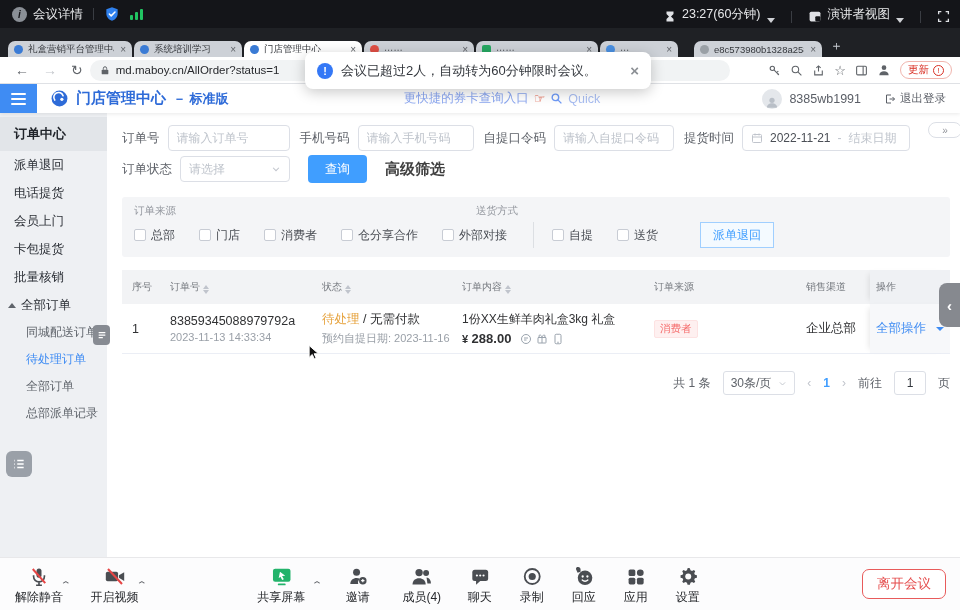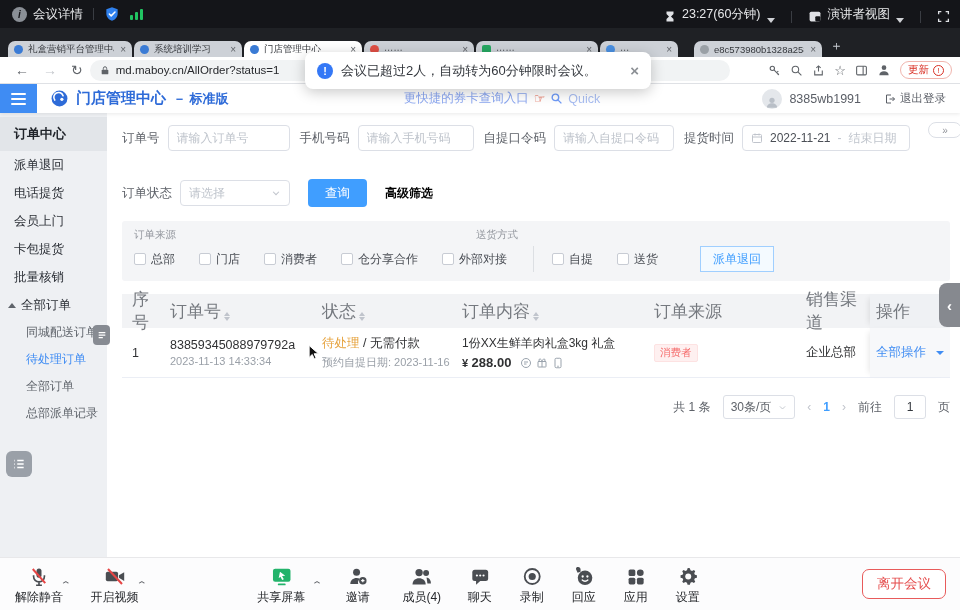--- a/index.html
+++ b/index.html
@@ -64,34 +64,34 @@
   .main{flex:1;background:#fff;position:relative;padding:12px 15px 0 15px}
 
   
   .srow{display:flex;align-items:center;gap:8px;font-size:12.5px;color:#5e6269}
   .fgroup{display:flex;align-items:center;gap:8px}
   .inp{height:26px;border:1px solid #dcdfe6;border-radius:4px;padding:0 8px;font-size:12px;color:#33373d;font-family:inherit;background:#fff}
   .inp::placeholder{color:#bfc4cc}
   .sel{height:26px;border:1px solid #dcdfe6;border-radius:4px;display:flex;align-items:center;justify-content:space-between;padding:0 8px;color:#bfc4cc;font-size:12px;background:#fff}
   .daterange{height:26px;border:1px solid #dcdfe6;border-radius:4px;display:flex;align-items:center;padding:0 8px;gap:7px;font-size:12px;background:#fff;width:168px}
   .btn-primary{height:28px;background:#409eff;color:#fff;border:none;border-radius:4px;font-size:12.5px;padding:0 17px;font-family:inherit}
-  .link-blue{color:#000000;font-size:12px}
+  .link-blue{color:#404040;font-size:15px}
   .collapse-pill{position:absolute;top:9px;right:3px;width:34px;height:16px;border:1px solid #dcdfe6;border-radius:9px;display:flex;align-items:center;justify-content:center;color:#909399;font-size:10px;background:#fff}
 
   
   .gray-panel{margin-top:14px;background:#f4f5f7;border-radius:3px;padding:7px 12px 9px 12px}
   .fp-top{display:flex;font-size:10.5px;color:#9599a0;margin-bottom:4px}
   .fp-row{display:flex;align-items:center;gap:0}
   .chk{display:flex;align-items:center;gap:5px;font-size:12px;color:#4a4e55;margin-right:24px}
   .box{width:12px;height:12px;border:1px solid #c8ccd4;border-radius:2px;background:#fff}
   .vsep{width:1px;height:26px;background:#dcdfe3;margin:0 18px 0 2px}
   .btn-outline{height:26px;background:#f4faff;border:1px solid #a0cfff;color:#409eff;border-radius:0;font-size:12px;padding:0 12px;margin-left:18px;font-family:inherit}
 
   .tbl{margin-top:13px}
-  .t-head{display:flex;background:#f2f3f5;height:34px;align-items:center;font-size:17px;color:#75797f}
+  .t-head{display:flex;background:#f2f3f5;height:34px;align-items:center;font-size:10px;color:#75797f}
   .t-row{display:flex;background:#fff;min-height:50px;align-items:center;font-size:12.5px;color:#303133;border-bottom:1px solid #ebeef5}
   .tc{padding:0 6px}
   .c-idx{width:42px;padding-left:10px}
   .c-ord{width:152px}
   .c-sta{width:140px}
   .c-con{width:192px}
   .c-src{width:152px}
   .c-chn{width:70px}
   .c-act{width:80px;align-self:stretch;display:flex;align-items:center;background:#f7f8fa;box-shadow:-5px 0 6px -4px rgba(0,0,0,.10)}
   .t-head .c-act{background:#eff1f4}
@@ -374,21 +374,21 @@
                 <path d="M3 10h18M8 3v4M16 3v4"></path>
               </svg>
           </span>
           <span style="color:#4a4e55">2022-11-21</span>
           <span style="color:#bfc4cc">-</span>
           <span style="color:#bfc4cc">结束日期</span>
         </div>
       </div>
     </div>
 
-    <div class="srow" style="margin-top:28px">
+    <div class="srow" style="margin-top:4px">
       <span>订单状态</span>
       <div class="sel" style="width:110px">
         <span>请选择</span>
         <svg width="10" height="10" viewBox="0 0 24 24" fill="none" stroke="#c0c4cc" stroke-width="2.5">
             <path d="M5 9l7 7 7-7"></path>
           </svg>
       </div>
       <button class="btn-primary" style="margin-left:10px">查询</button>
       <span class="link-blue" style="margin-left:10px;font-weight:bold">高级筛选</span>
     </div>

